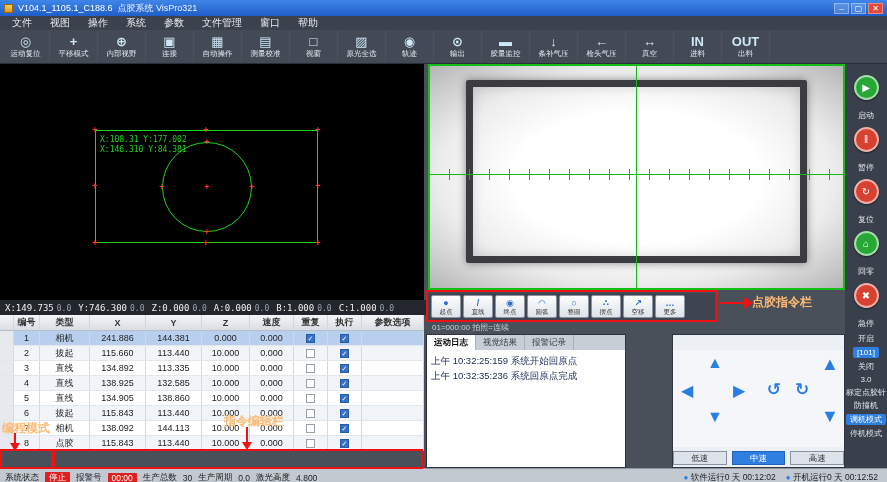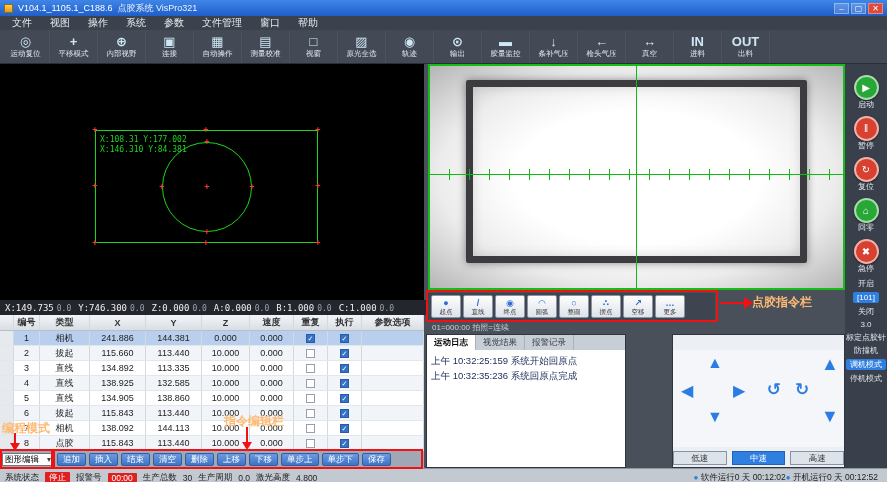--- a/index.html
+++ b/index.html
@@ -89,29 +89,29 @@
   .z-up{left:148px;top:4px;font-size:18px}
   .z-down{left:148px;top:56px;font-size:18px}
   .speeds{position:absolute;left:0;right:0;bottom:2px;display:flex;justify-content:center;gap:5px}
   .spd{width:56px;height:14px;font-size:8.5px;line-height:12px;text-align:center;border:1px solid #8a93a0;background:#dde3ea;color:#333;cursor:pointer}
   .spd.active{background:#2f7fe0;border-color:#1f62b8;color:#fff}
 
   
   .side{position:absolute;left:845px;top:64px;width:42px;height:404px;background:#3a404b;display:flex;flex-direction:column;align-items:center;padding-top:4px}
   .sbtn-wrap{display:flex;flex-direction:column;align-items:center;margin-top:7px}
   .sbtn{width:25px;height:25px;border-radius:50%;border:2px solid rgba(255,255,255,.6);color:#fff;font-size:10px;display:flex;align-items:center;justify-content:center;cursor:pointer;box-shadow:0 1px 2px rgba(0,0,0,.5)}
-  .slbl{color:#e8edf2;font-size:8px;line-height:9px;margin-top:0}
+  .slbl{color:#e8edf2;font-size:8px;line-height:9px;margin-top:11px}
   .side-items{margin-top:6px;display:flex;flex-direction:column;align-items:center;gap:4px;width:100%}
   .side-item{color:#dfe5ec;font-size:8px;line-height:9px;text-align:center;cursor:pointer;max-width:40px}
   .side-item.hl{background:#2f7fe0;color:#fff;padding:1px 4px;border-radius:2px}
 
   
   .statusbar{position:absolute;left:0;top:468px;width:887px;height:18px;background:#c3c9d1;border-top:1px solid #8e96a0;display:flex;align-items:center;font-size:8.5px;color:#222;padding:0 5px;gap:6px;white-space:nowrap}
   .badge-red{background:#e02020;color:#fff;padding:0 4px;border-radius:1px}
-  .sb-right{margin-left:auto;display:flex;align-items:flex-start;padding-right:4px}
+  .sb-right{margin-left:auto;display:flex;gap:10px;align-items:flex-start;padding-right:4px}
   .bluedot{color:#2f7fe0;font-size:8px}
 
   
   .ann-box{position:absolute;border:2px solid #f01212;z-index:70;pointer-events:none}
   #ann-instr-box{left:426px;top:290px;width:292px;height:32px}
   #ann-edit-box{left:53px;top:449px;width:370px;height:20px}
   #ann-mode-box{left:0;top:449px;width:53px;height:20px}
   .ann-label{position:absolute;color:#fdba74;font-weight:bold;font-size:12px;z-index:71;white-space:nowrap}
   #ann-dispense-label{left:752px;top:294px}
   #ann-edit-label{left:224px;top:413px}
@@ -404,38 +404,20 @@
             <div class="cb"></div>
           </div>
           <div class="cell" style="width: 34px;">
             <div class="cb on">✓</div>
           </div>
           <div class="cell" style="width: 62px;"></div>
         </div>
       </div>
   </div>
 
-  <div class="editbar">
-    <div class="mode-select">
-      <span>图形编辑</span>
-      <span class="dd">▾</span>
-    </div>
-    <div class="editbtns">
-        <div class="ebtn">追加</div>
-        <div class="ebtn">插入</div>
-        <div class="ebtn">结束</div>
-        <div class="ebtn">清空</div>
-        <div class="ebtn">删除</div>
-        <div class="ebtn">上移</div>
-        <div class="ebtn">下移</div>
-        <div class="ebtn">单步上</div>
-        <div class="ebtn">单步下</div>
-        <div class="ebtn">保存</div>
-      </div>
-  </div>
 
   <div class="cam-right">
     <div class="photo-frame"></div>
     <div class="hticks"></div>
     <div class="hline"></div>
     <div class="vline"></div>
   </div>
 
   <div class="instrbar">
       <div class="ibtn">

